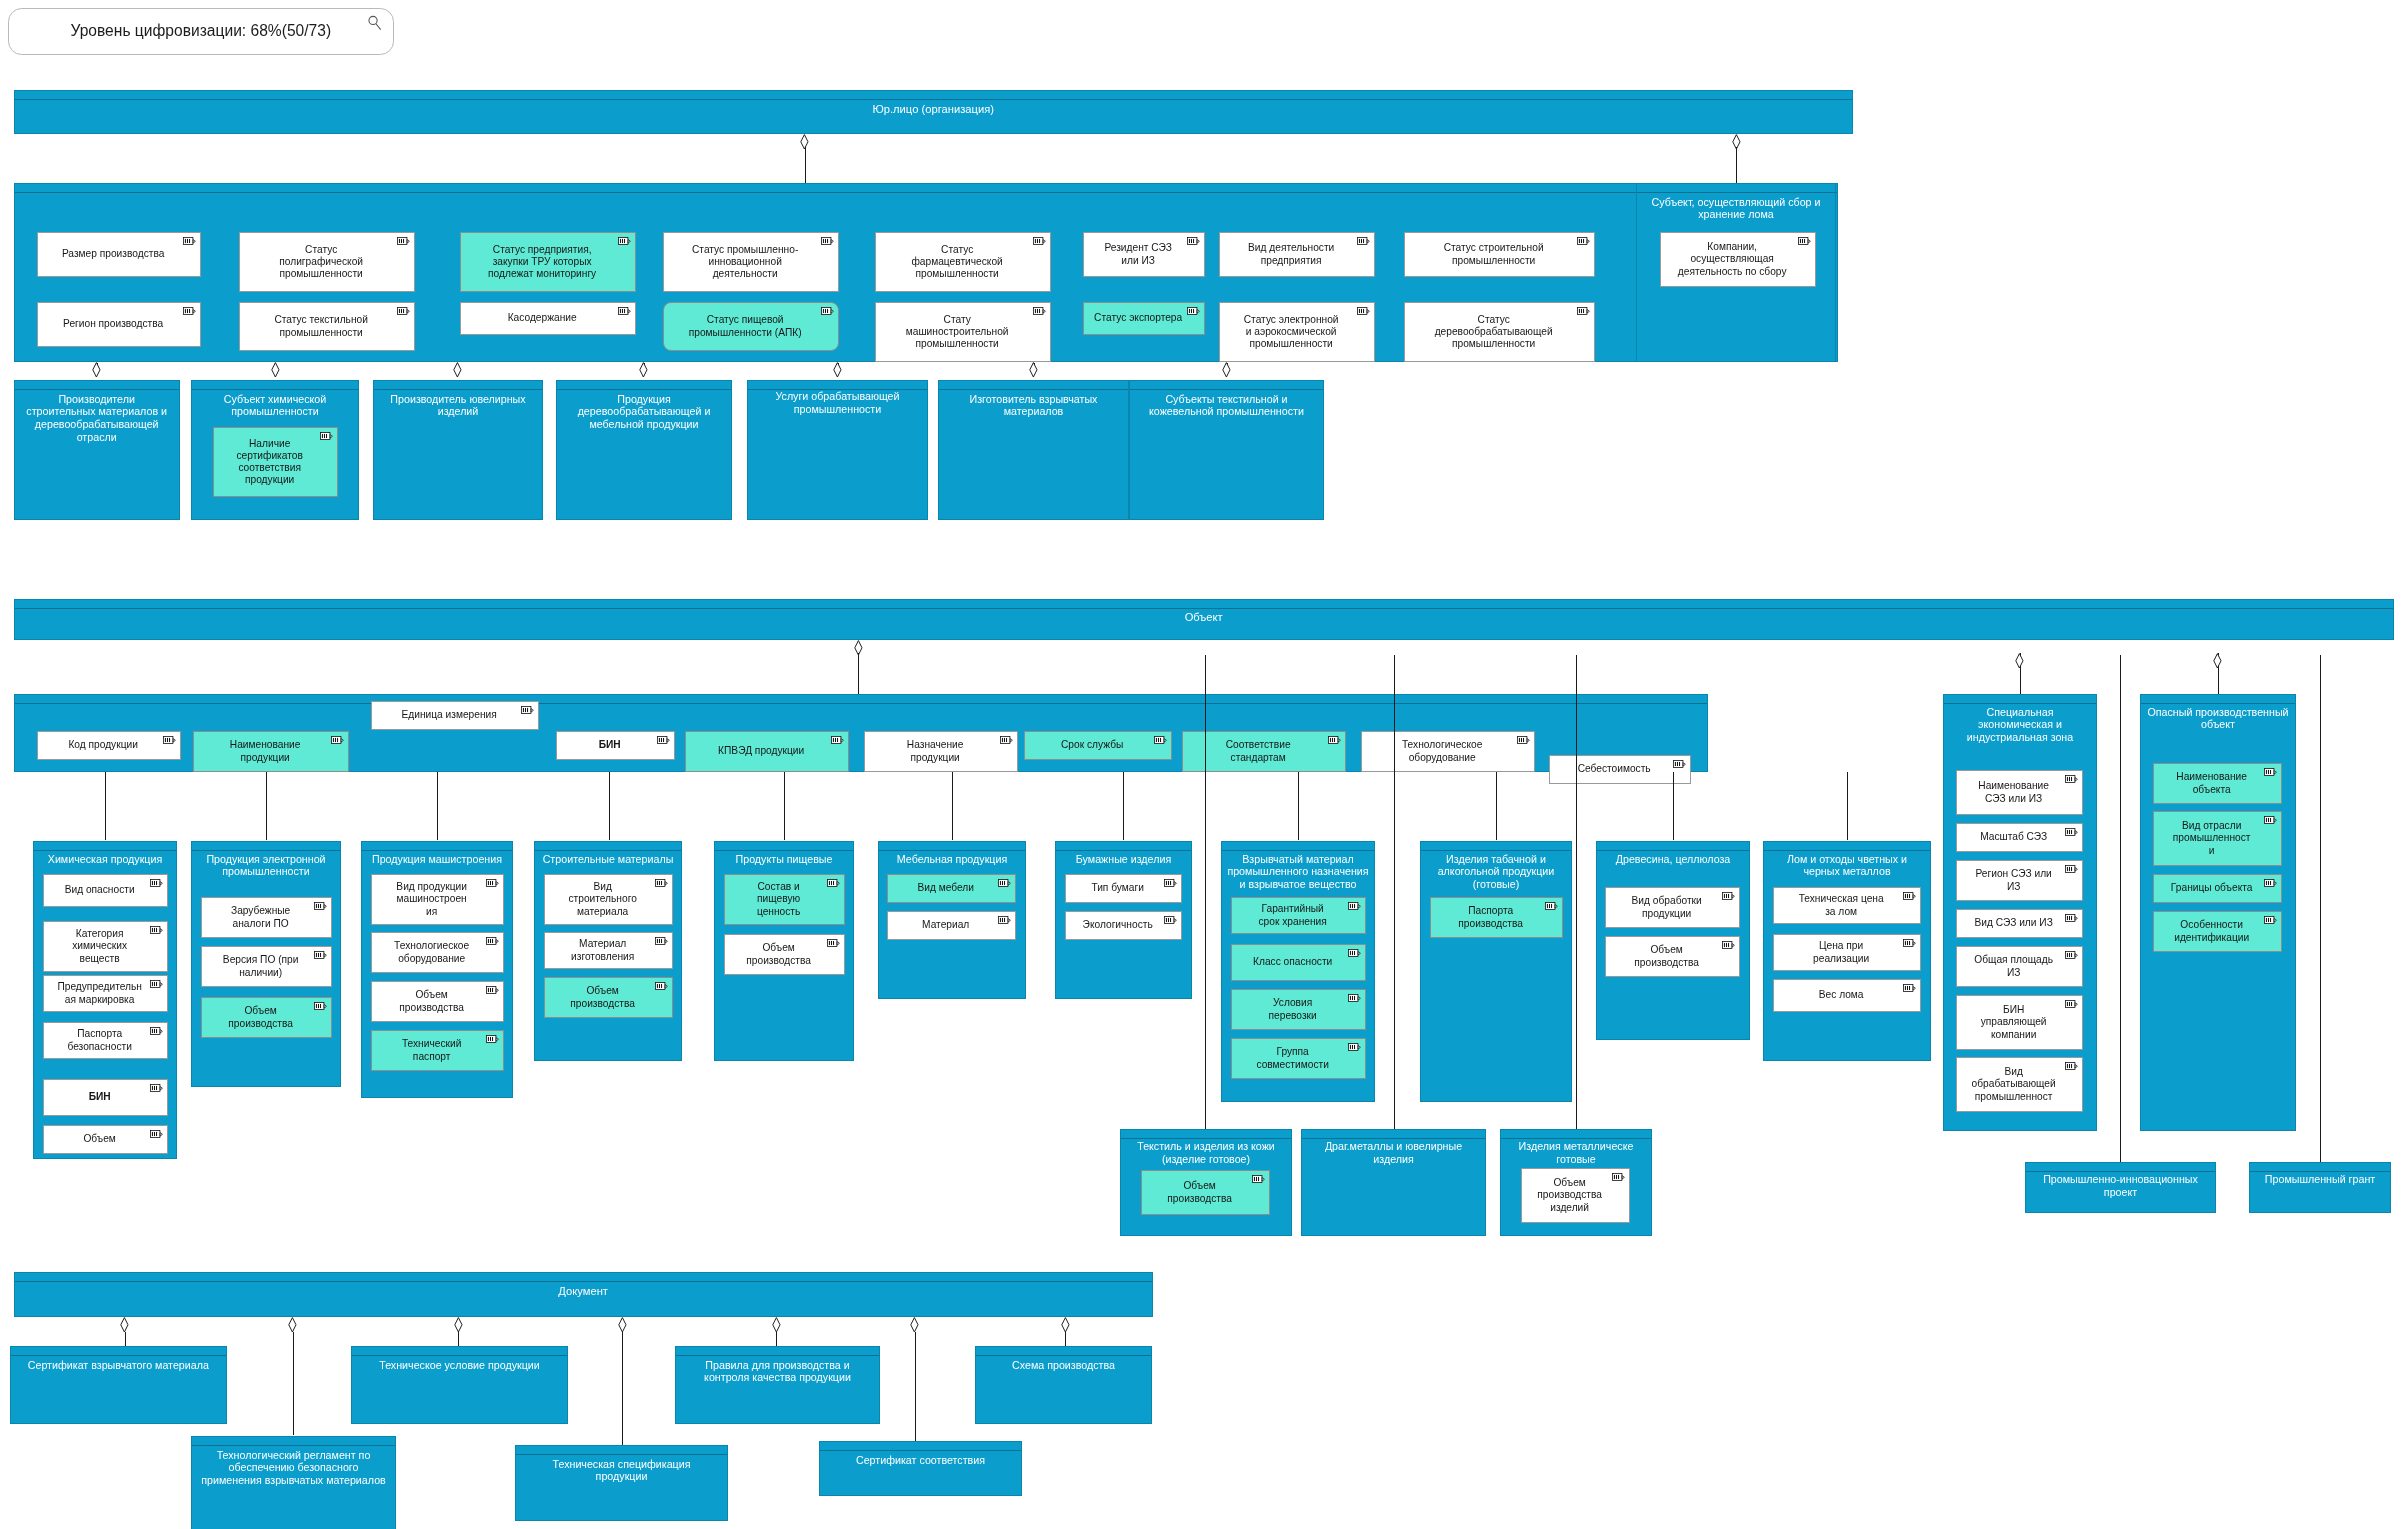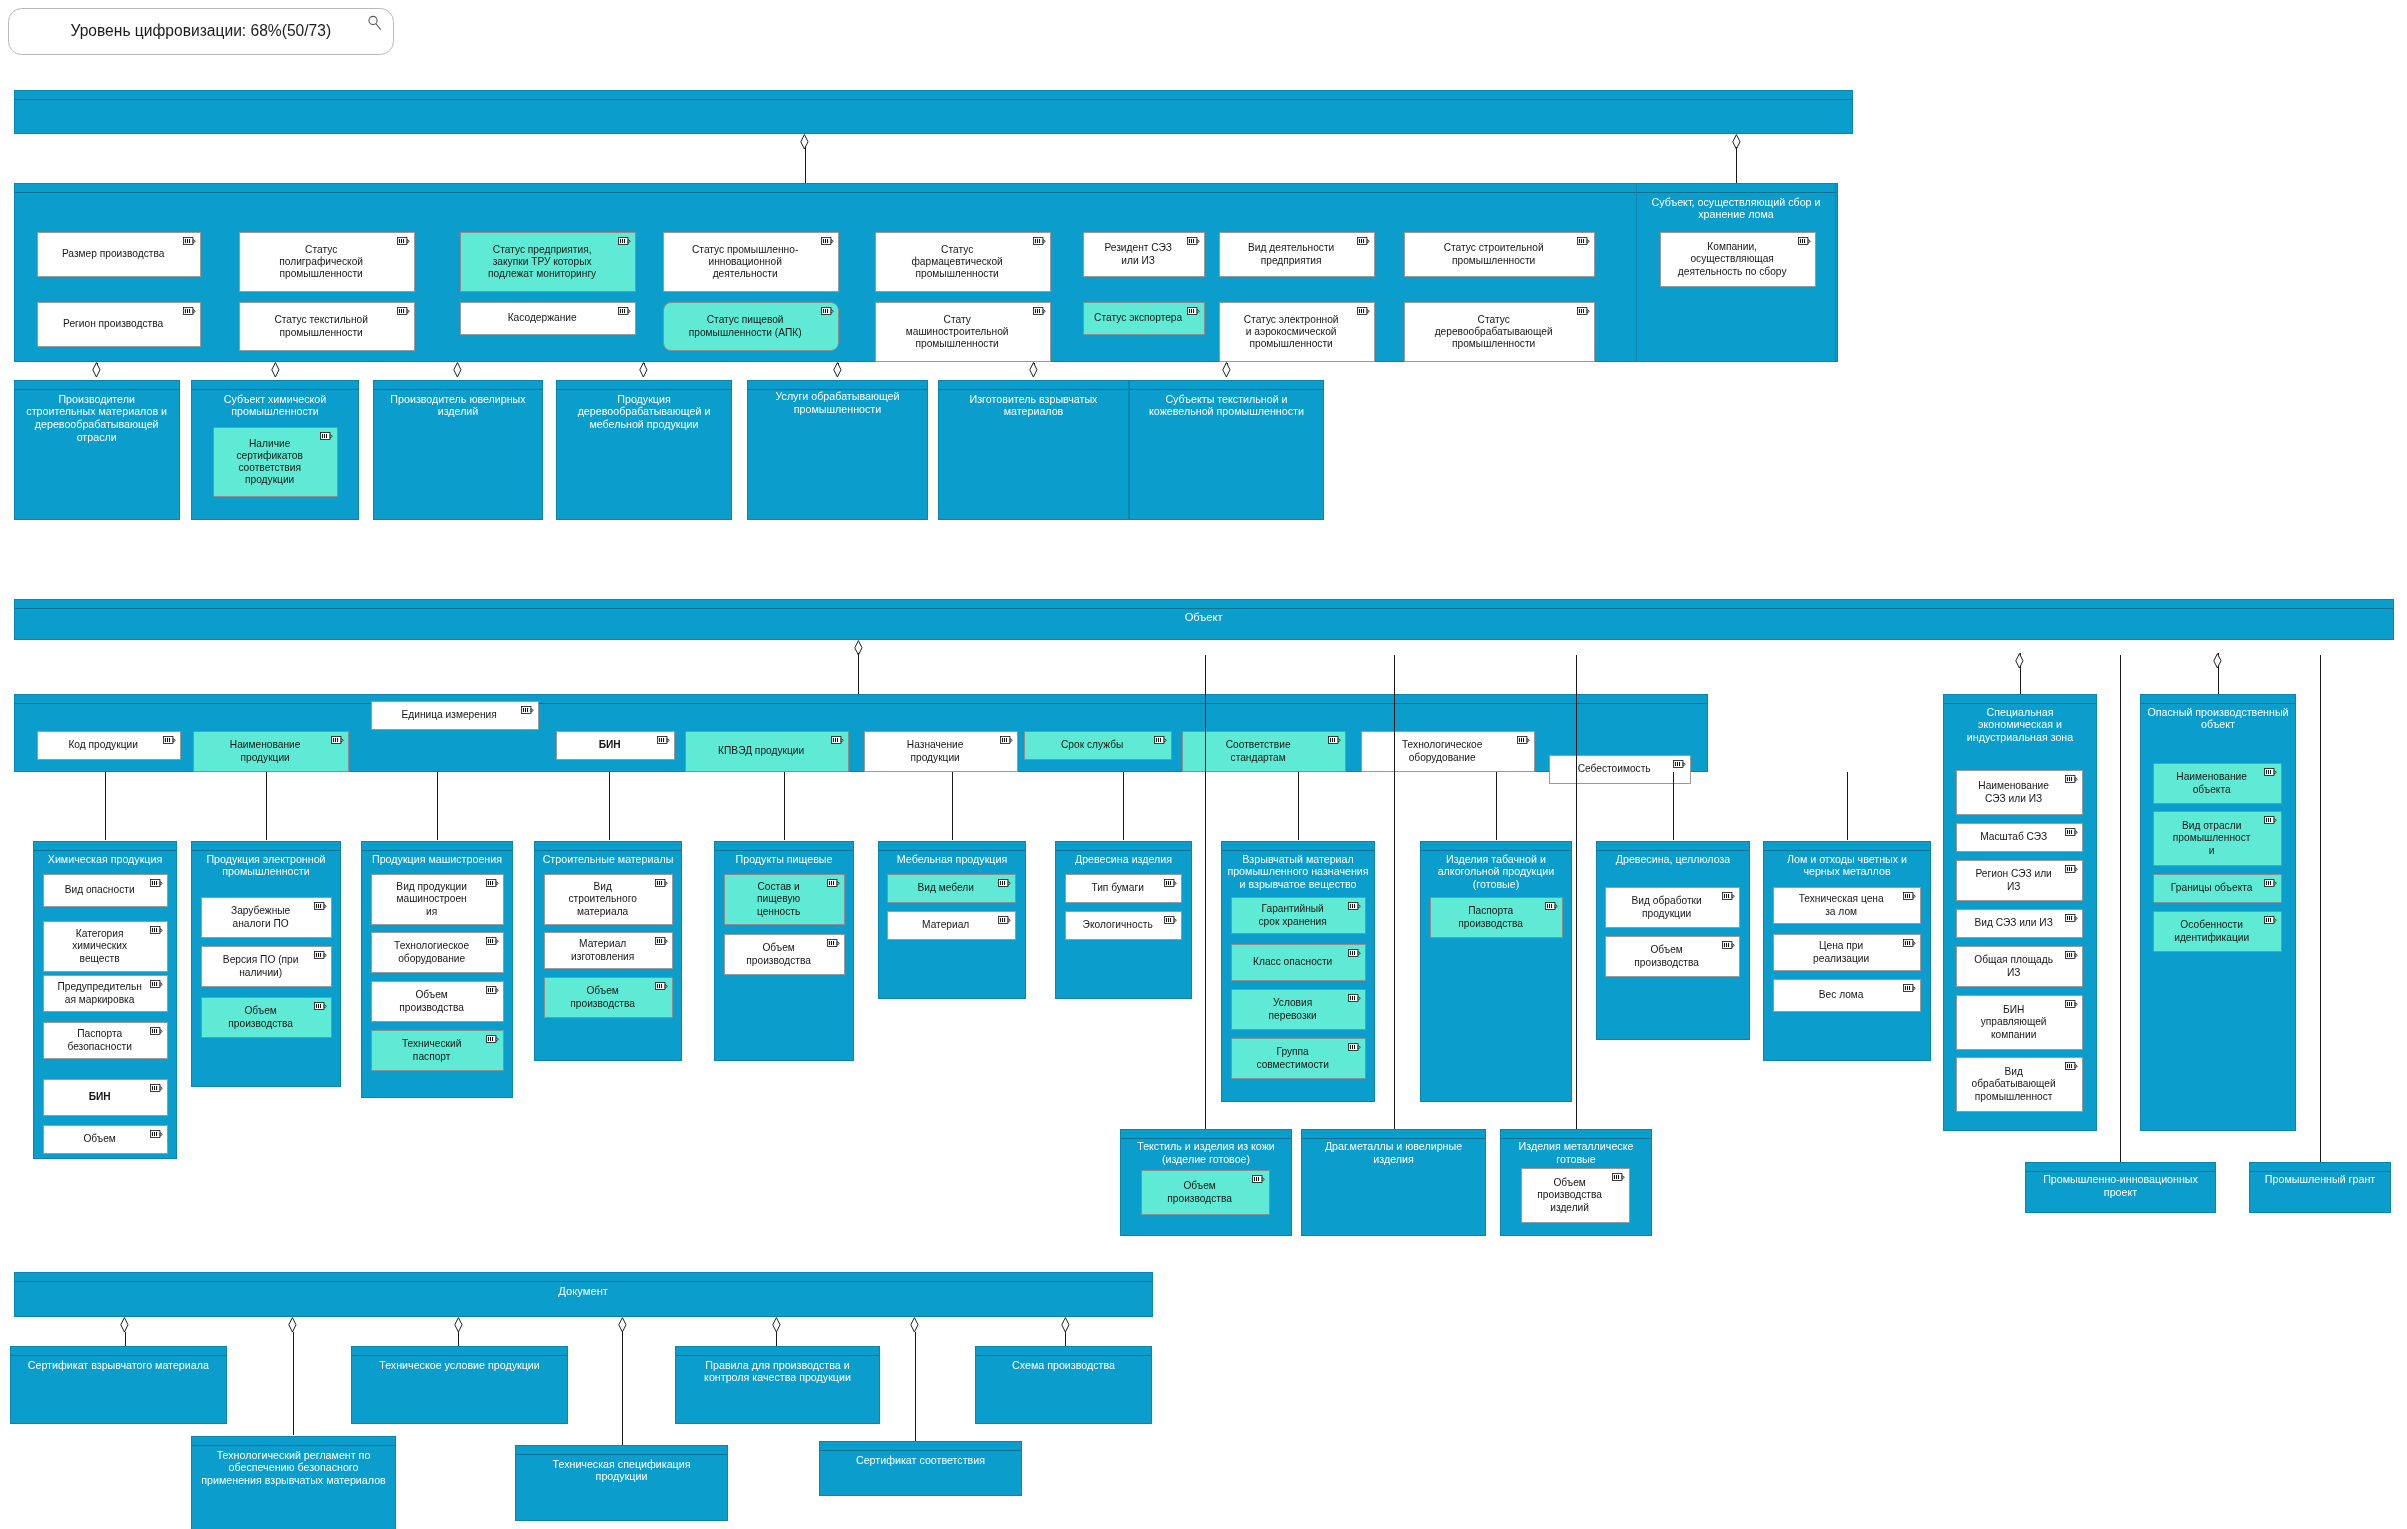--- a/index.html
+++ b/index.html
@@ -88,20 +88,21 @@
     <span>Уровень цифровизации: 68%(50/73)</span>
     <svg class="magnifier" viewBox="0 0 16 16">
       <circle cx="6.2" cy="5.6" r="4.2" fill="none" stroke="#555" stroke-width="1.1"></circle>
       <line x1="9.2" y1="9" x2="14" y2="15" stroke="#555" stroke-width="1.1"></line>
     </svg>
   </div>
 
   <div id="layer">
       <div class="ent" style="left: 13.7px; top: 90px; width: 1839px; height: 44px;">
         <div class="hdr"></div>
+        <div class="ttl" style="top: 11.7px; font-size: 11.2px;">Юр.лицо (организация)</div>
       </div>
       <div class="ent" style="left: 13.7px; top: 183px; width: 1824px; height: 179px;">
         <div class="hdr"></div>
       </div>
       <svg class="dia" viewBox="0 0 9 16" style="left: 800px; top: 134px;">
         <path d="M4.5 0.6 L8.2 8 L4.5 15.4 L0.8 8 Z" fill="#fff" stroke="#1a1a1a" stroke-width="1"></path>
       </svg>
       <div class="vline" style="left: 805px; top: 147px; height: 36px;"></div>
       <div class="attr" style="left: 37px; top: 232px; width: 164px; height: 45px;">
         <span class="lbl">Размер производства</span>
@@ -742,21 +743,21 @@
         <svg class="keyicon" viewBox="0 0 16 11">
           <rect x="0.5" y="0.5" width="12" height="9" fill="#fff" stroke="#111" stroke-width="1"></rect>
           <rect x="2.4" y="2.4" width="1.3" height="5.2" fill="#111"></rect>
           <rect x="5.0" y="2.4" width="1.3" height="5.2" fill="#111"></rect>
           <rect x="7.6" y="2.4" width="1.3" height="5.2" fill="#111"></rect>
           <path d="M12.8 3.2 L15.6 5.4 L12.8 7.6 Z" fill="#fff" stroke="#111" stroke-width="1"></path>
         </svg>
       </div>
       <div class="ent" style="left: 1055px; top: 841px; width: 137px; height: 158px;">
         <div class="hdr"></div>
-        <div class="ttl" style="top: 10.7px;">Древесина изделия</div>
+        <div class="ttl" style="top: 10.7px;">Бумажные изделия</div>
       </div>
       <div class="vline" style="left: 1123px; top: 772px; height: 68px;"></div>
       <div class="attr" style="left: 1065px; top: 874px; width: 117px; height: 29px;">
         <span class="lbl">Тип бумаги</span>
         <svg class="keyicon" viewBox="0 0 16 11">
           <rect x="0.5" y="0.5" width="12" height="9" fill="#fff" stroke="#111" stroke-width="1"></rect>
           <rect x="2.4" y="2.4" width="1.3" height="5.2" fill="#111"></rect>
           <rect x="5.0" y="2.4" width="1.3" height="5.2" fill="#111"></rect>
           <rect x="7.6" y="2.4" width="1.3" height="5.2" fill="#111"></rect>
           <path d="M12.8 3.2 L15.6 5.4 L12.8 7.6 Z" fill="#fff" stroke="#111" stroke-width="1"></path>

